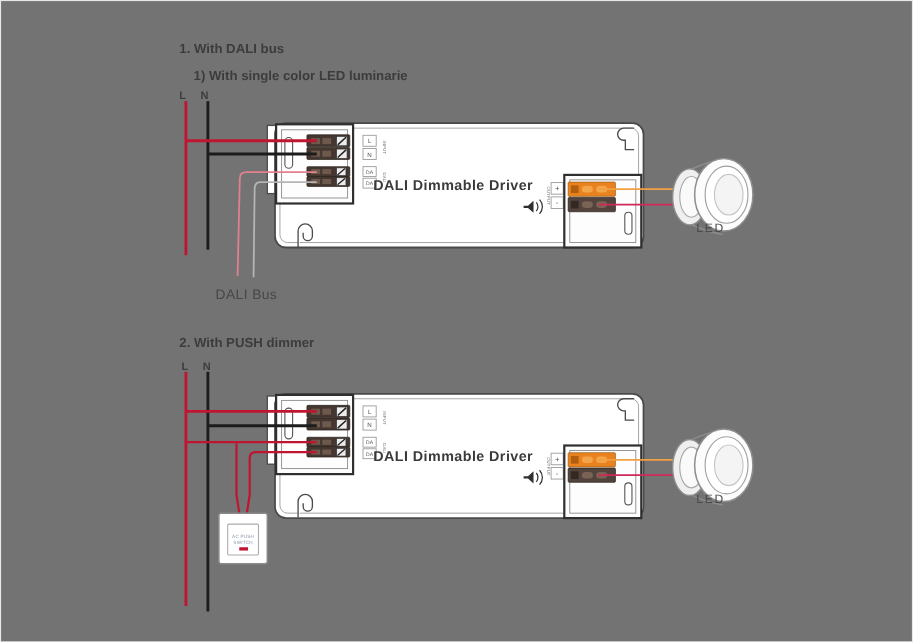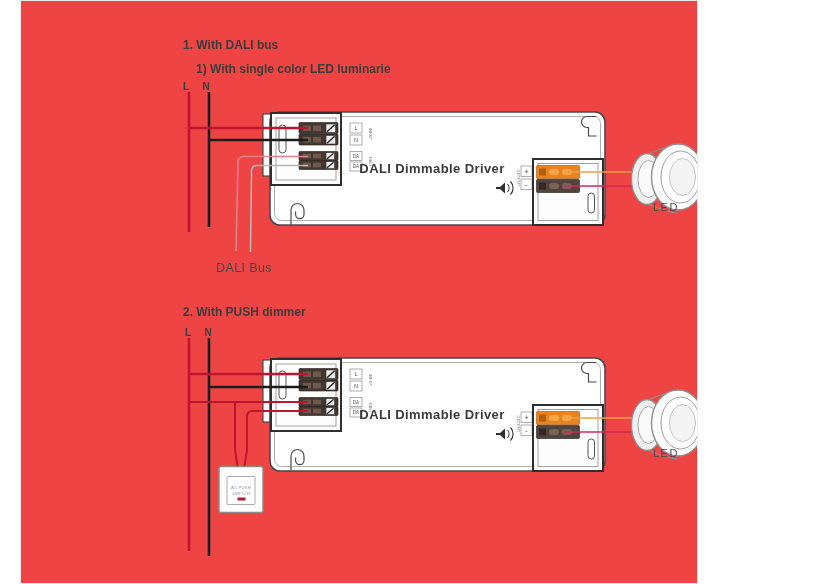--- a/index.html
+++ b/index.html
@@ -1,16 +1,16 @@
 <!DOCTYPE html>
 <html><head>
 <meta charset="utf-8">
 <style>
   html,body{margin:0;padding:0;background:#fff;}
-  #canvas{position:relative;width:678px;height:584px;background:#ef4444;outline:1px solid #e8e8e8;outline-offset:-1px;overflow:hidden;margin-left:20px;}
+  #canvas{position:relative;width:830px;height:584px;background:#737373;outline:1px solid #e8e8e8;outline-offset:-1px;overflow:hidden;}
   svg{display:block;font-family:"Liberation Sans", sans-serif;}
   text{fill:#3d3d3d;}
   .heading{font-size:12px;font-weight:600;fill:#3c3c3c;}
   .mains-label{font-size:10px;font-weight:700;}
   .drv-title{font-size:13px;font-weight:700;fill:#3a3a3a;letter-spacing:.4px;}
   .term-label{font-size:5.6px;fill:#555;}
   .term-label-sm{font-size:4.6px;fill:#555;}
   .tiny-note{font-size:3.8px;fill:#777;letter-spacing:.2px;}
   .pm-label{font-size:7px;fill:#444;}
   .bus-label{font-size:12.5px;font-weight:500;fill:#474747;letter-spacing:.4px;}

